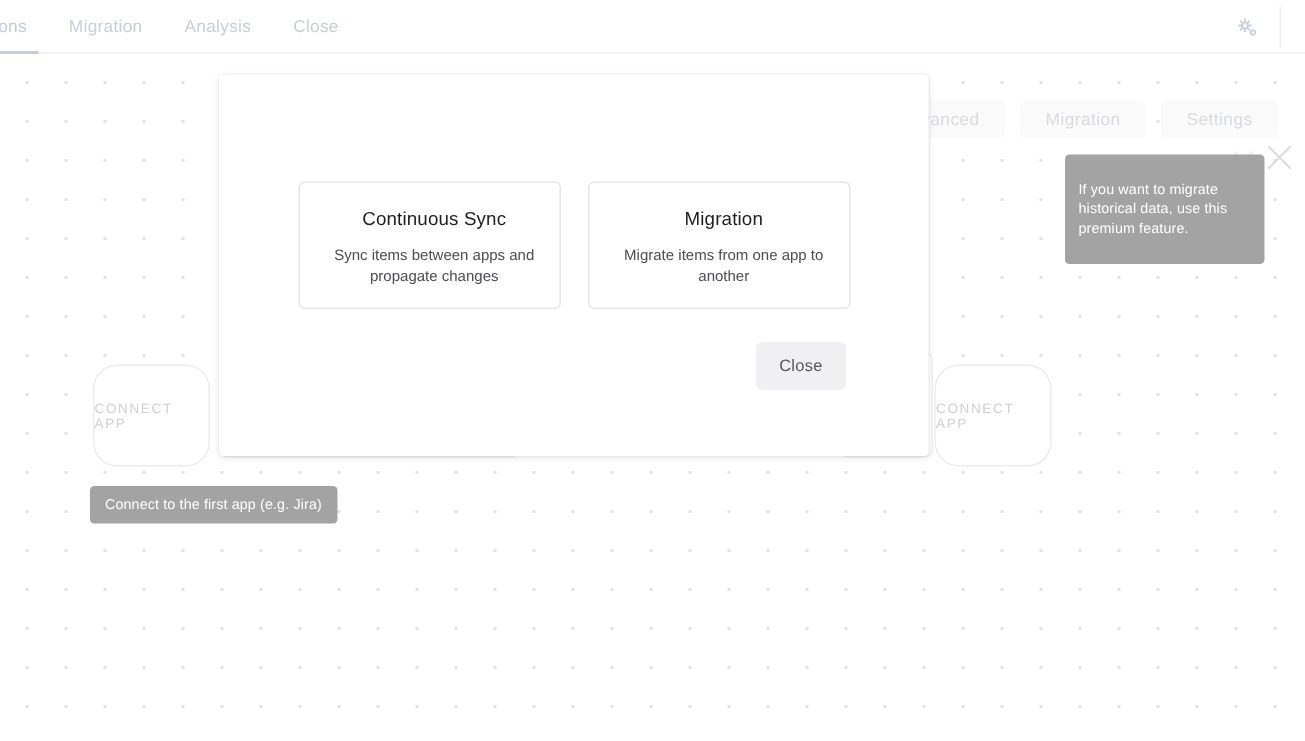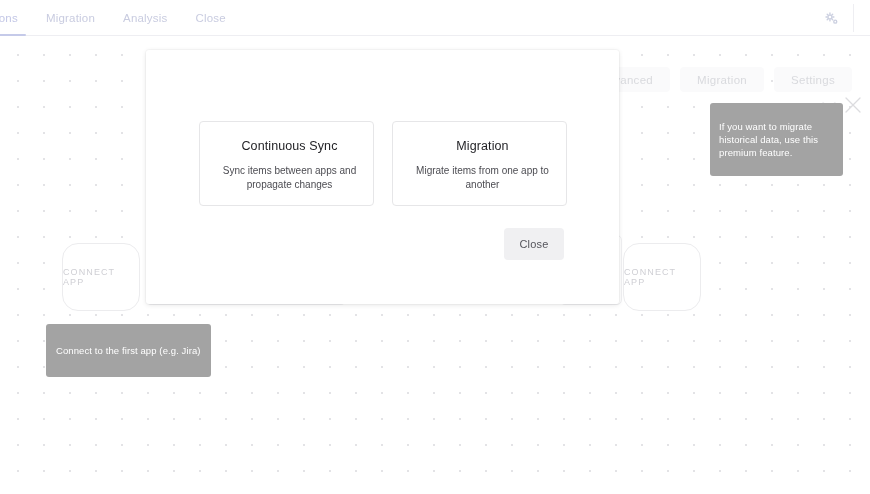--- a/index.html
+++ b/index.html
@@ -89,21 +89,21 @@
   
   .tooltip {
     position: absolute; background: #a3a3a3; color: #ffffff;
     border-radius: 3px; z-index: 14;
     font-size: 9.5px; line-height: 13px; letter-spacing: .1px;
   }
   .tip-premium {
     left: 710px; top: 103px; width: 133px; padding: 17px 9px;
   }
   .tip-connect {
-    left: 46px; top: 324px; padding: 20px 10px; white-space: nowrap;
+    left: 60px; top: 324px; padding: 6px 10px; white-space: nowrap;
   }
   .tip-close {
     position: absolute; left: 843px; top: 95px; width: 20px; height: 20px;
     cursor: pointer; z-index: 15;
   }
 
   
   .modal {
     position: absolute; left: 146px; top: 50px;
     width: 473px; height: 254px;

